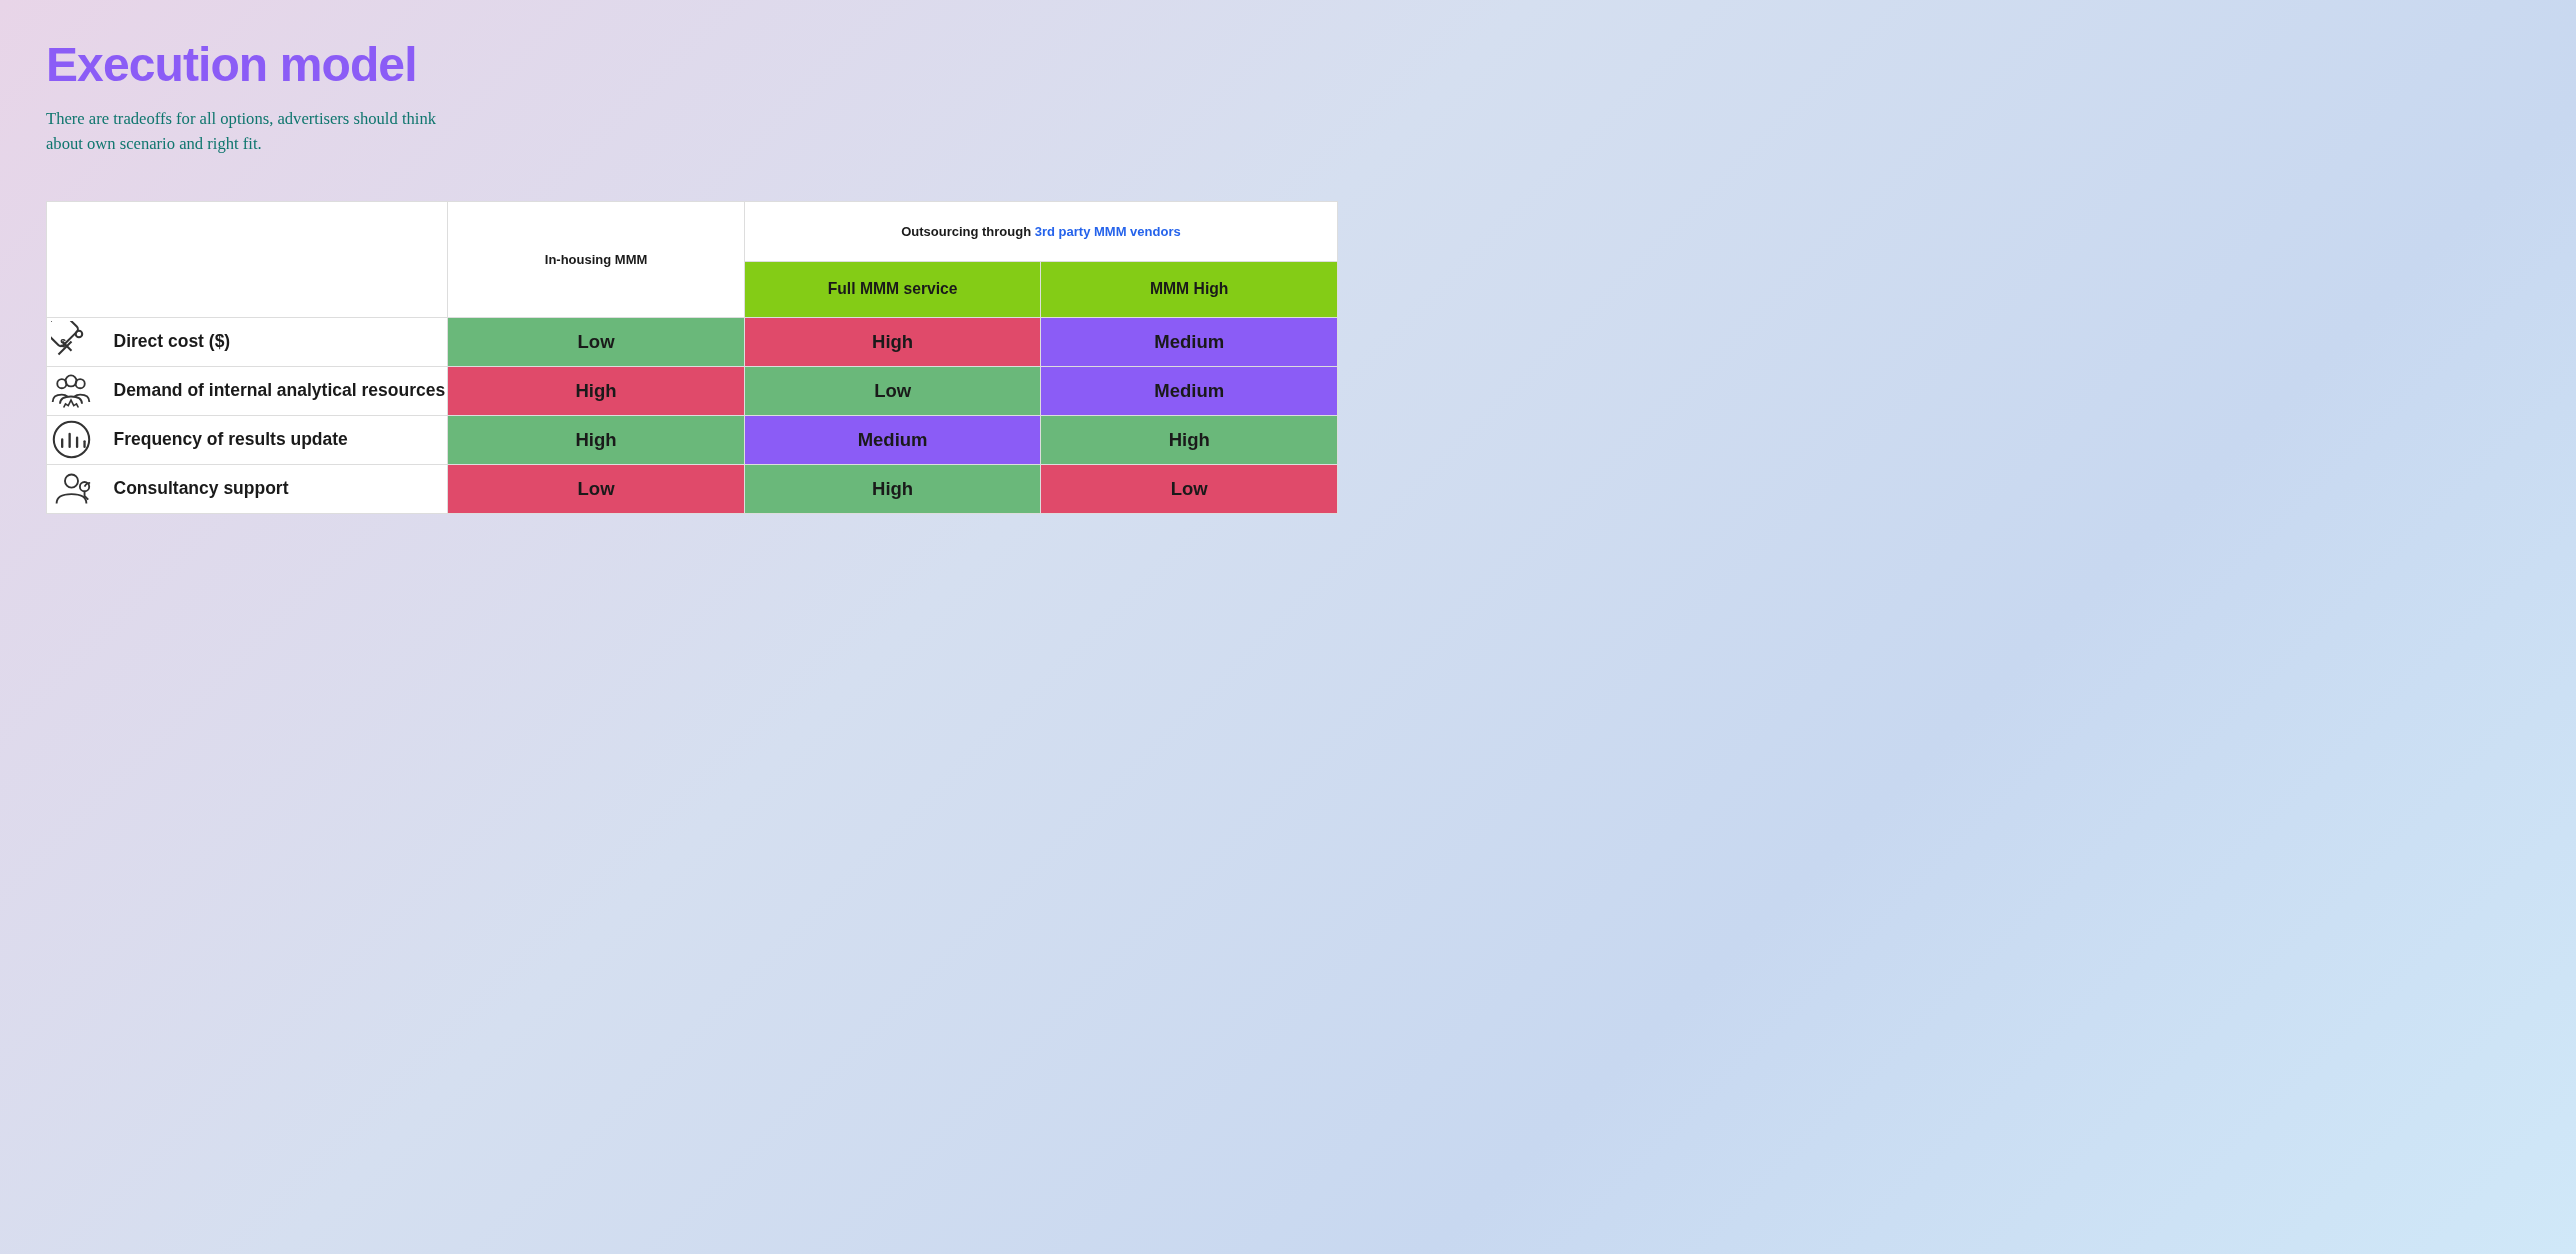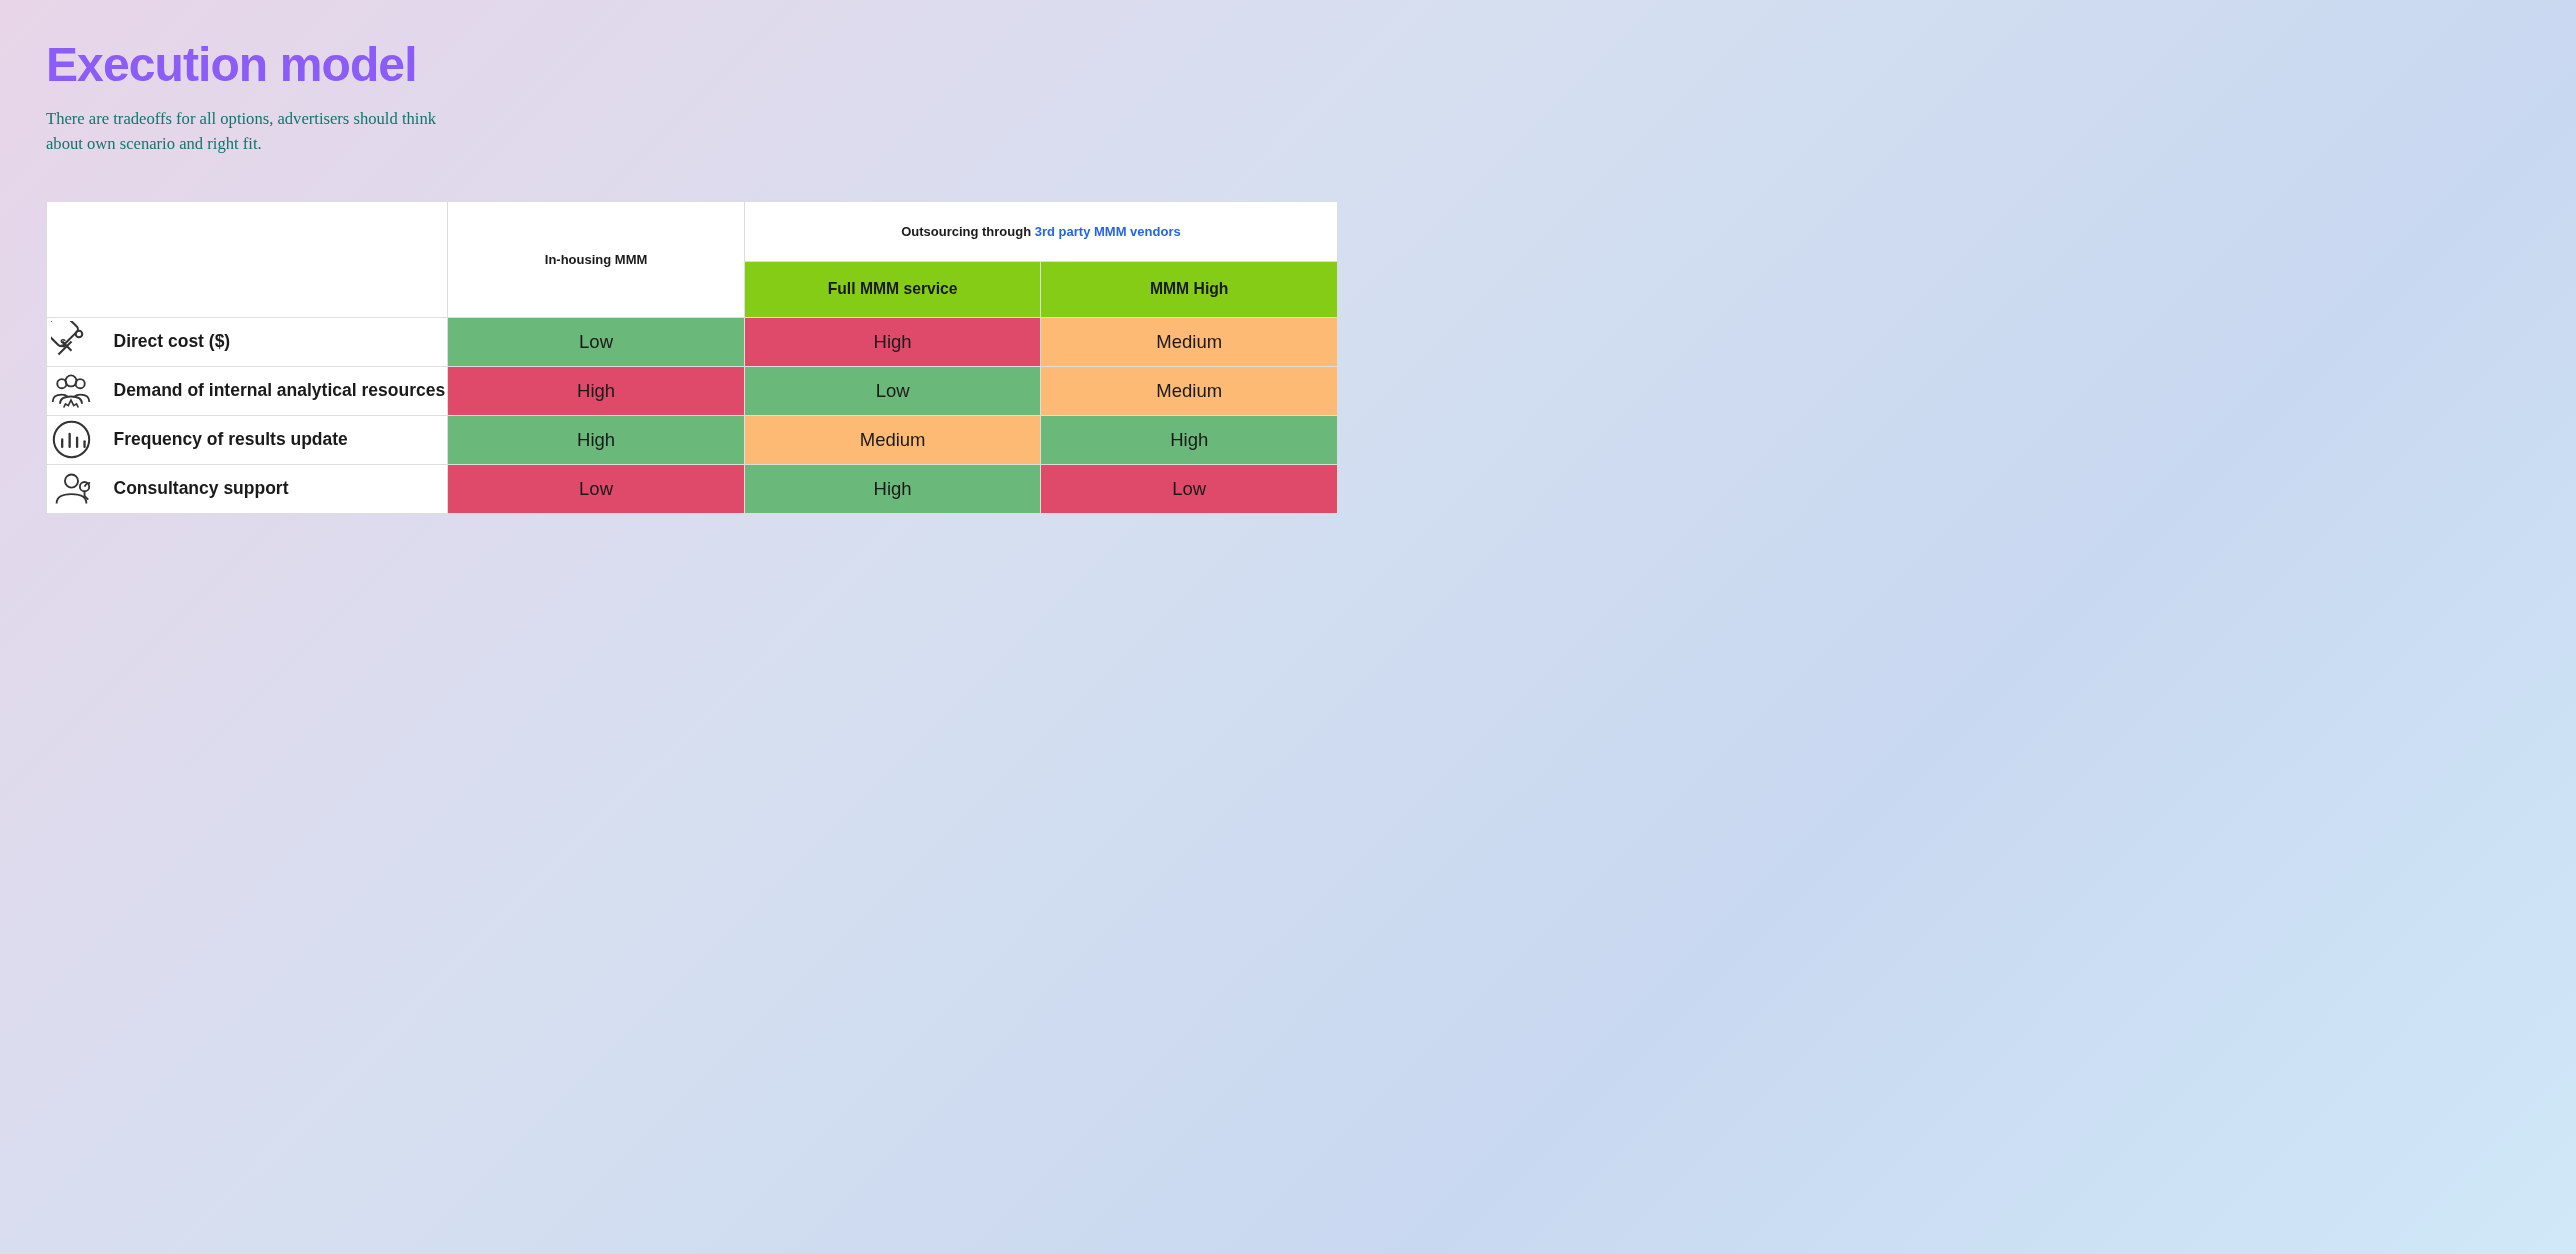--- a/index.html
+++ b/index.html
@@ -107,37 +107,37 @@
 
     .row-label-text {
       font-size: 17.5px;
       font-weight: 700;
       color: #1a1a1a;
     }
 
     .value-cell {
       text-align: center;
       font-size: 18.5px;
-      font-weight: 400;
+      font-weight: 700;
       padding: 33px 18.5px;
       min-width: 295px;
     }
 
     .green {
       background-color: #6ab87a;
       color: #1a1a1a;
     }
 
     .red {
       background-color: #e04a6a;
       color: #1a1a1a;
     }
 
     .yellow {
-      background-color: #fdba74;
+      background-color: #8b5cf6;
       color: #1a1a1a;
     }
 
     .header-span-row th {
       border: 1.4px solid #ddd;
     }
   </style>
 </head>
 <body>
 

